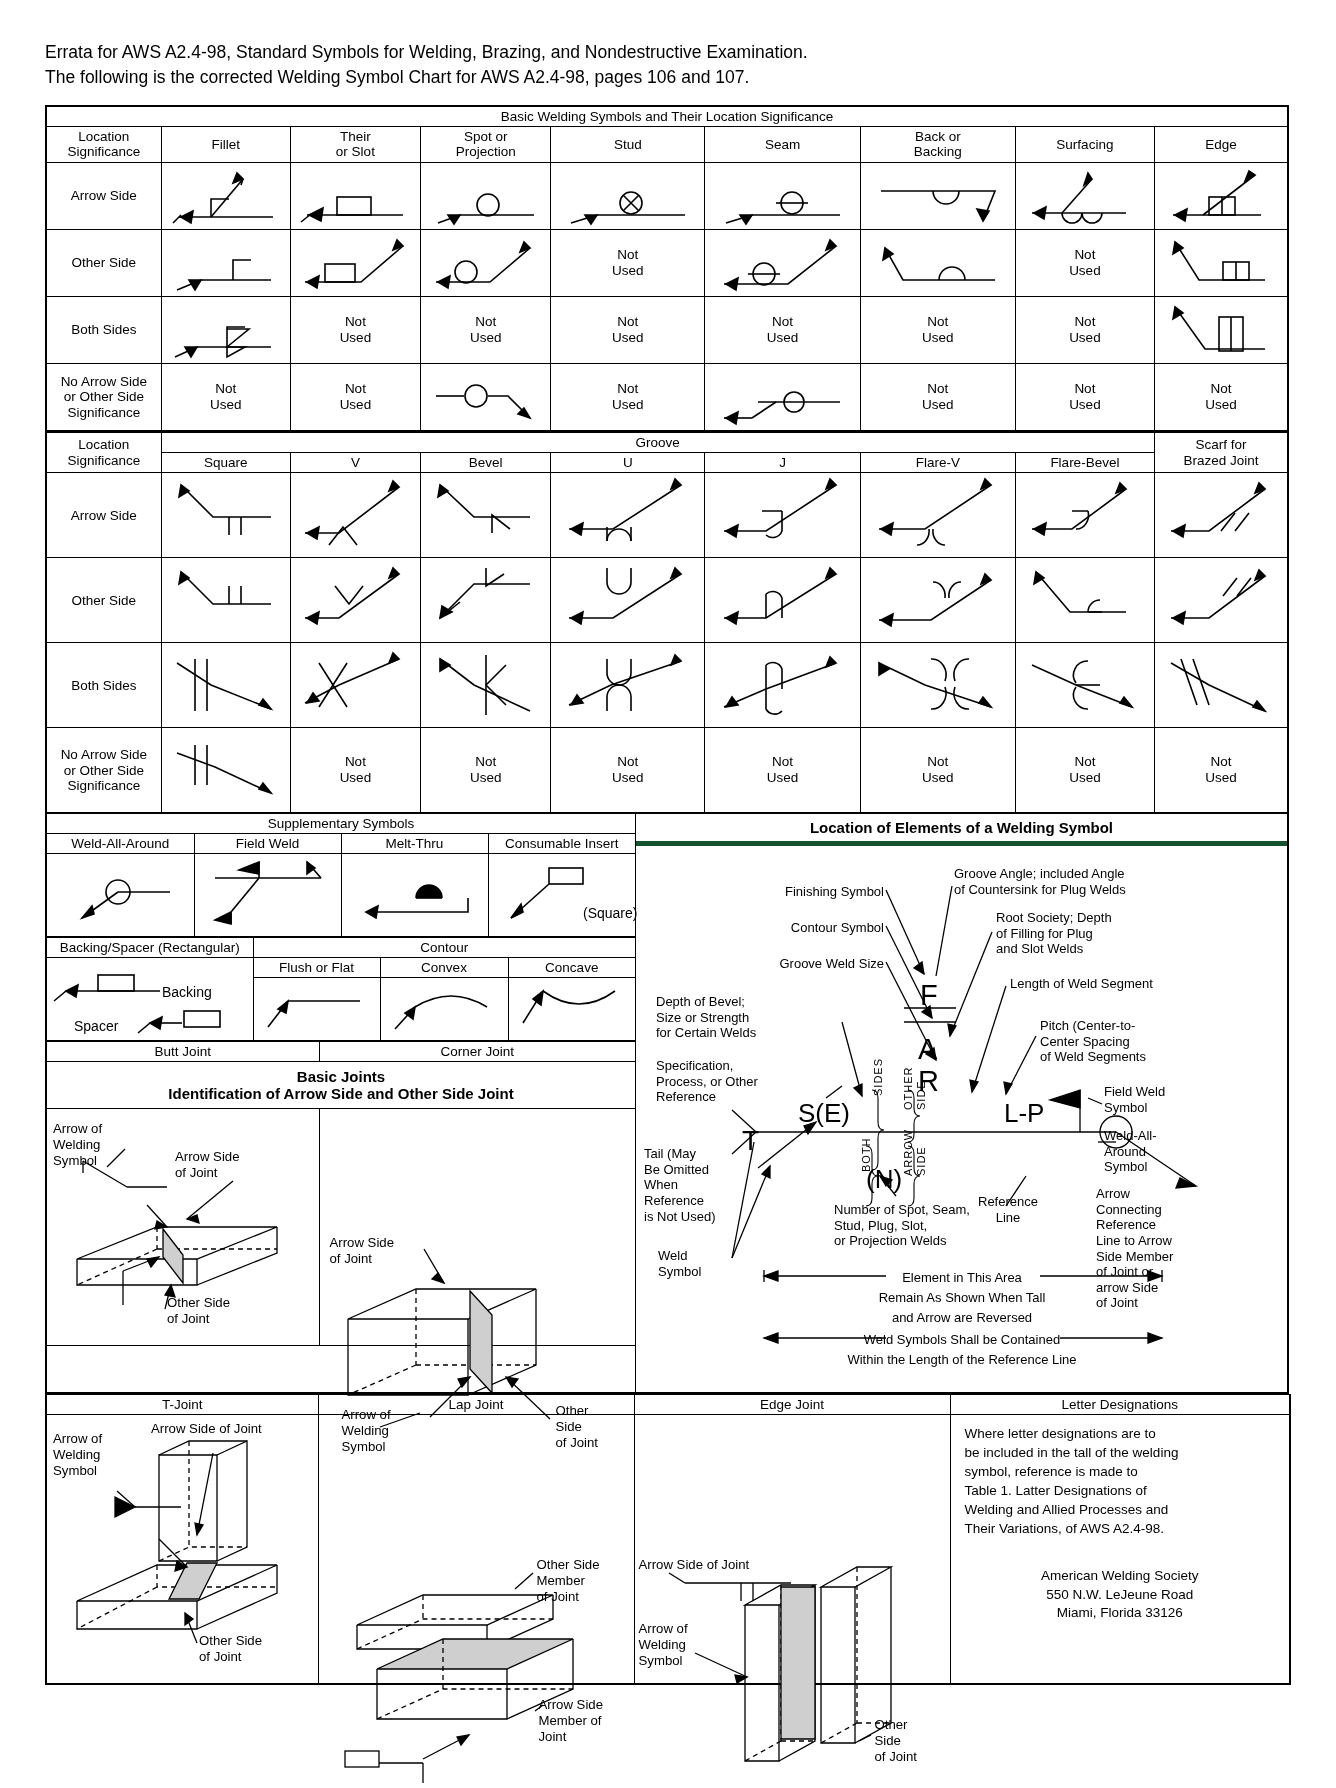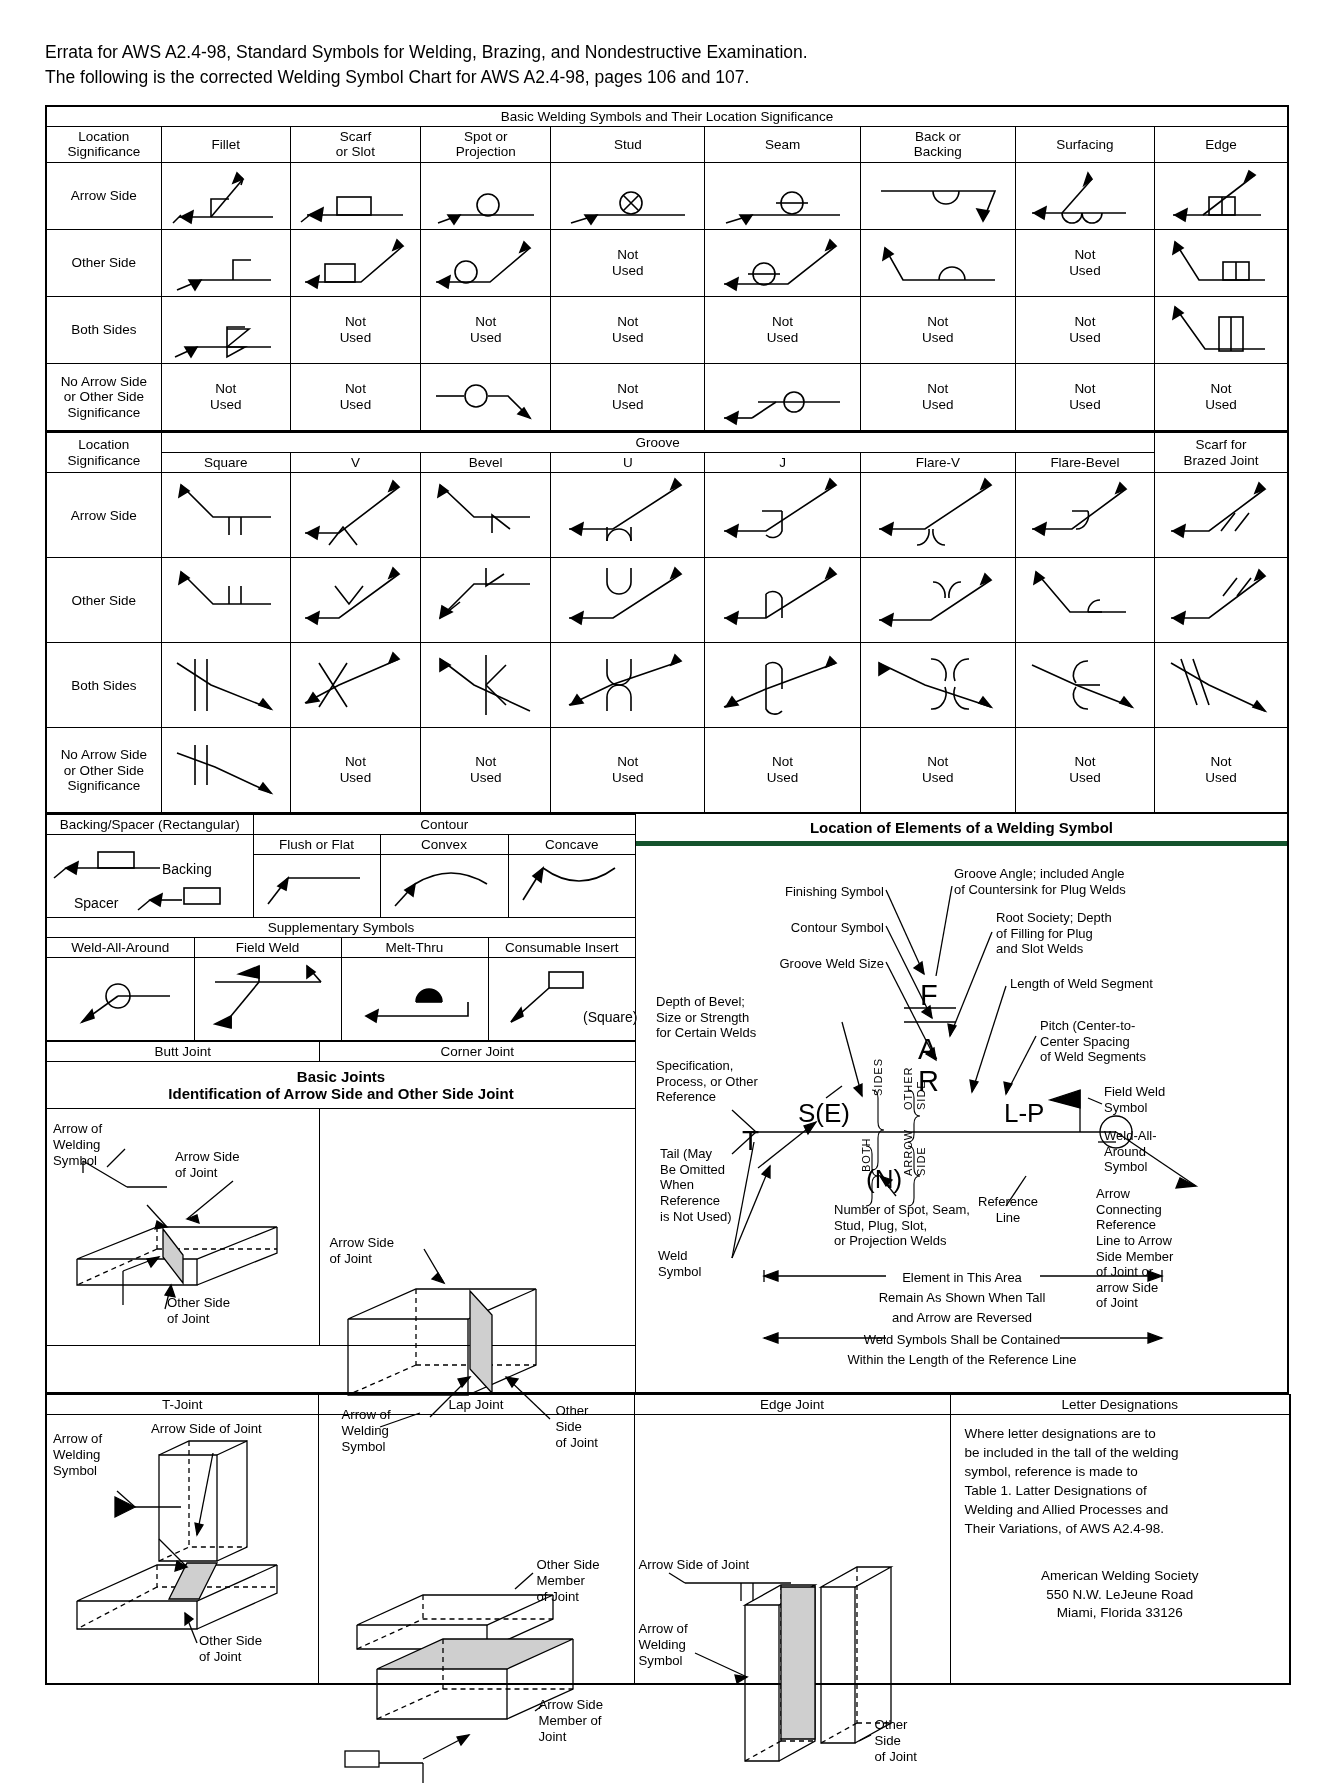--- a/index.html
+++ b/index.html
@@ -132,21 +132,21 @@
         <col style="width:123px">
     </colgroup>
     <tbody>
         <tr>
       <td class="banner" colspan="9">Basic Welding Symbols and Their Location Significance</td>
     </tr>
     <tr>
       <td class="hdr" style="white-space:pre-line">Location
 Significance</td>
       <td class="hdr" style="white-space:pre-line">Fillet</td>
-      <td class="hdr" style="white-space:pre-line">Scarf
+      <td class="hdr" style="white-space:pre-line">Their
 or Slot</td>
       <td class="hdr" style="white-space:pre-line">Spot or
 Projection</td>
       <td class="hdr" style="white-space:pre-line">Stud</td>
       <td class="hdr" style="white-space:pre-line">Seam</td>
       <td class="hdr" style="white-space:pre-line">Back or
 Backing</td>
       <td class="hdr" style="white-space:pre-line">Surfacing</td>
       <td class="hdr" style="white-space:pre-line">Edge</td>
     </tr>
@@ -705,85 +705,20 @@
 Used</td>
       <td class="notused" style="white-space:pre-line">Not
 Used</td>
     </tr>
   </tbody>
     </table>
 
   <div class="lower">
 
     <div class="lower-left">
-      <table class="sub">
-        <colgroup>
-            <col style="width:206px">
-            <col style="width:127px">
-            <col style="width:128px">
-            <col style="width:127px">
-          </colgroup>
-        <tbody>
-            <tr>
-          <td rowspan="1" style="border-left:none">Backing/Spacer (Rectangular)</td>
-          <td colspan="3" style="border-right:none">Contour</td>
-        </tr>
-        <tr>
-          <td rowspan="2" style="border-left:none;height:78px">
-            <svg width="200" height="76" viewBox="0 0 200 76">
-                  <g stroke="#000" stroke-width="1.6" fill="none">
-              <path d="M16 30 L40 30 L110 30"></path>
-                    <rect x="48" y="14" width="36" height="16"></rect>
-              <path d="M16 30 L4 40"></path>
-                    <polygon points="16,30 28,24 26,36" fill="#000"></polygon>
-              <path d="M100 62 L132 62"></path>
-                    <rect x="134" y="50" width="36" height="16"></rect>
-              <path d="M100 62 L88 72"></path>
-                    <polygon points="100,62 112,56 110,68" fill="#000"></polygon>
-            </g>
-            <text x="112" y="36" font-size="14" font-family="Liberation Sans, sans-serif">Backing</text>
-            <text x="24" y="70" font-size="14" font-family="Liberation Sans, sans-serif">Spacer</text>
-            </svg>
-          </td>
-          <td>Flush or Flat</td>
-          <td>Convex</td>
-          <td style="border-right:none">Concave</td>
-        </tr>
-        <tr>
-          <td style="height:58px">
-            <svg width="110" height="52" viewBox="0 0 110 52">
-                  <g stroke="#000" stroke-width="1.6" fill="none">
-              <path d="M26 18 L98 18"></path>
-                    <path d="M26 18 L6 44"></path>
-              <polygon points="26,18 16,26 24,30" fill="#000"></polygon>
-            </g>
-                </svg>
-          </td>
-          <td>
-            <svg width="110" height="52" viewBox="0 0 110 52">
-                  <g stroke="#000" stroke-width="1.6" fill="none">
-              <path d="M26 24 Q62 2 98 24"></path>
-                    <path d="M26 24 L6 46"></path>
-              <polygon points="26,24 16,30 24,36" fill="#000"></polygon>
-            </g>
-                </svg>
-          </td>
-          <td style="border-right:none">
-            <svg width="110" height="52" viewBox="0 0 110 52">
-                  <g stroke="#000" stroke-width="1.6" fill="none">
-              <path d="M26 8 Q62 34 98 8"></path>
-                    <path d="M26 8 L6 40"></path>
-              <polygon points="26,8 16,16 24,22" fill="#000"></polygon>
-            </g>
-                </svg>
-          </td>
-        </tr>
-      </tbody>
-        </table>
-
       <table class="sub">
         <colgroup>
             <col style="width:147px">
             <col style="width:147px">
             <col style="width:147px">
             <col style="width:147px">
           </colgroup>
         <tbody>
             <tr>
               <td class="banner" colspan="4" style="border-left:none;border-top:none;border-right:none">Supplementary Symbols</td>
@@ -831,20 +766,85 @@
           </td>
           <td style="border-right:none">
             <svg width="130" height="70" viewBox="0 0 130 70">
                   <g stroke="#000" stroke-width="1.6" fill="none">
               <rect x="52" y="8" width="34" height="16"></rect>
               <path d="M14 58 L52 24"></path>
               <polygon points="14,58 26,52 24,44" fill="#000"></polygon>
             </g>
             <text x="86" y="58" font-size="14" font-family="Liberation Sans, sans-serif">(Square)</text>
             </svg>
+          </td>
+        </tr>
+      </tbody>
+        </table>
+
+      <table class="sub">
+        <colgroup>
+            <col style="width:206px">
+            <col style="width:127px">
+            <col style="width:128px">
+            <col style="width:127px">
+          </colgroup>
+        <tbody>
+            <tr>
+          <td rowspan="1" style="border-left:none">Backing/Spacer (Rectangular)</td>
+          <td colspan="3" style="border-right:none">Contour</td>
+        </tr>
+        <tr>
+          <td rowspan="2" style="border-left:none;height:78px">
+            <svg width="200" height="76" viewBox="0 0 200 76">
+                  <g stroke="#000" stroke-width="1.6" fill="none">
+              <path d="M16 30 L40 30 L110 30"></path>
+                    <rect x="48" y="14" width="36" height="16"></rect>
+              <path d="M16 30 L4 40"></path>
+                    <polygon points="16,30 28,24 26,36" fill="#000"></polygon>
+              <path d="M100 62 L132 62"></path>
+                    <rect x="134" y="50" width="36" height="16"></rect>
+              <path d="M100 62 L88 72"></path>
+                    <polygon points="100,62 112,56 110,68" fill="#000"></polygon>
+            </g>
+            <text x="112" y="36" font-size="14" font-family="Liberation Sans, sans-serif">Backing</text>
+            <text x="24" y="70" font-size="14" font-family="Liberation Sans, sans-serif">Spacer</text>
+            </svg>
+          </td>
+          <td>Flush or Flat</td>
+          <td>Convex</td>
+          <td style="border-right:none">Concave</td>
+        </tr>
+        <tr>
+          <td style="height:58px">
+            <svg width="110" height="52" viewBox="0 0 110 52">
+                  <g stroke="#000" stroke-width="1.6" fill="none">
+              <path d="M26 18 L98 18"></path>
+                    <path d="M26 18 L6 44"></path>
+              <polygon points="26,18 16,26 24,30" fill="#000"></polygon>
+            </g>
+                </svg>
+          </td>
+          <td>
+            <svg width="110" height="52" viewBox="0 0 110 52">
+                  <g stroke="#000" stroke-width="1.6" fill="none">
+              <path d="M26 24 Q62 2 98 24"></path>
+                    <path d="M26 24 L6 46"></path>
+              <polygon points="26,24 16,30 24,36" fill="#000"></polygon>
+            </g>
+                </svg>
+          </td>
+          <td style="border-right:none">
+            <svg width="110" height="52" viewBox="0 0 110 52">
+                  <g stroke="#000" stroke-width="1.6" fill="none">
+              <path d="M26 8 Q62 34 98 8"></path>
+                    <path d="M26 8 L6 40"></path>
+              <polygon points="26,8 16,16 24,22" fill="#000"></polygon>
+            </g>
+                </svg>
           </td>
         </tr>
       </tbody>
         </table>
 
       <table class="sub">
         <colgroup>
             <col style="width:272px">
             <col style="width:316px">
           </colgroup>
@@ -936,21 +936,21 @@
 
         <div class="lbl" style="left:88px;top:38px;text-align:right;width:160px">Finishing Symbol</div>
         <div class="lbl" style="left:78px;top:74px;text-align:right;width:170px">Contour Symbol</div>
         <div class="lbl" style="left:50px;top:110px;text-align:right;width:198px">Groove Weld Size</div>
         <div class="lbl" style="left:20px;top:148px;width:180px">Depth of Bevel;
 Size or Strength
 for Certain Welds</div>
         <div class="lbl" style="left:20px;top:212px;width:180px">Specification,
 Process, or Other
 Reference</div>
-        <div class="lbl" style="left:24px;top:300px;width:100px">Tail (May
+        <div class="lbl" style="left:8px;top:300px;width:100px">Tail (May
 Be Omitted
 When
 Reference
 is Not Used)</div>
         <div class="lbl" style="left:22px;top:402px;width:70px">Weld
 Symbol</div>
 
         <div class="lbl" style="left:318px;top:20px;width:230px">Groove Angle; included Angle
 of Countersink for Plug Welds</div>
         <div class="lbl" style="left:360px;top:64px;width:200px">Root Society; Depth

